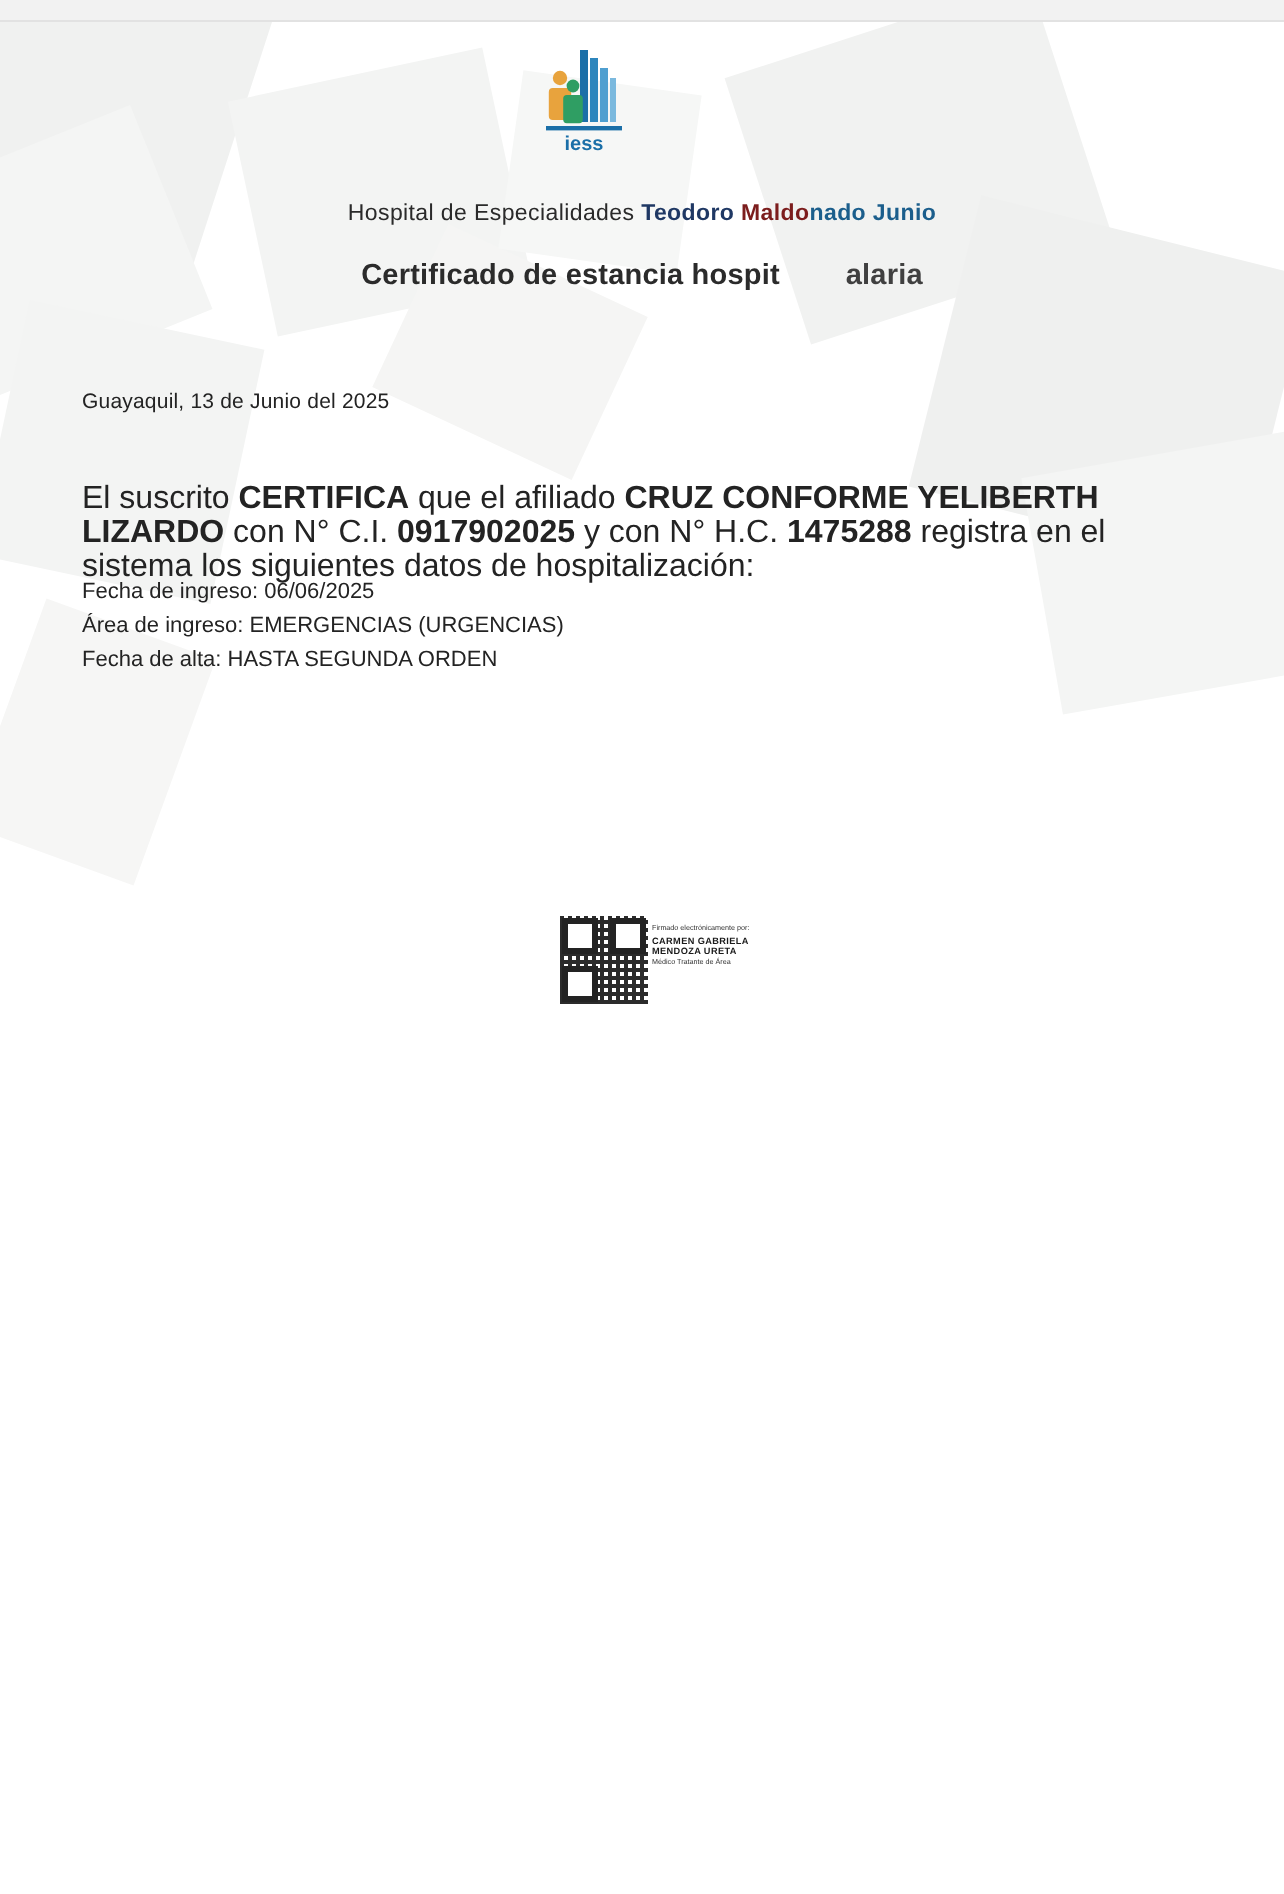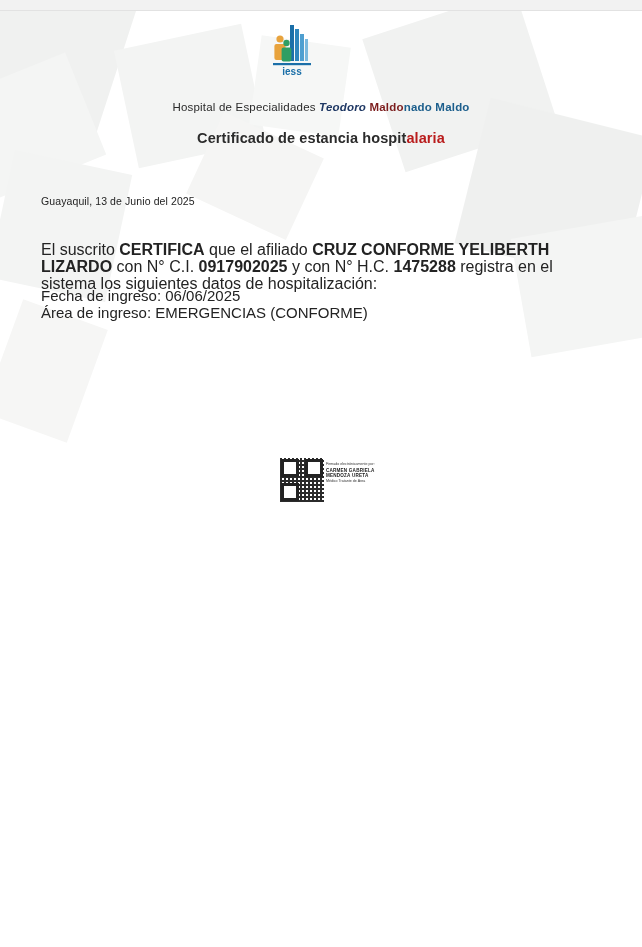--- a/index.html
+++ b/index.html
@@ -87,36 +87,36 @@
   .hospital-title {
     position: absolute;
     top: 90px;
     left: 0;
     width: 642px;
     text-align: center;
     font-size: 11.5px;
     letter-spacing: 0.2px;
     color: #2a2a2a;
   }
-  .hospital-title .c1 { color: #1f3864; font-weight: bold; font-style: italic; }
+  .hospital-title .c1 { color: #1f3864; font-weight: bold; }
   .hospital-title .c2 { color: #7c1d1d; font-weight: bold; }
   .hospital-title .c3 { color: #1b5e8c; font-weight: bold; }
 
   .cert-title {
     position: absolute;
     top: 119px;
     left: 0;
     width: 642px;
     text-align: center;
     font-size: 14.5px;
     font-weight: bold;
     color: #2b2b2b;
     letter-spacing: 0.1px;
   }
-  .cert-title .accent { color: #b91c1c; }
+  .cert-title .accent { color: #404040; padding-left: 33px; }
 
   
   .city-date {
     position: absolute;
     top: 184px;
     left: 41px;
     font-size: 10.5px;
     color: #232323;
     letter-spacing: 0.1px;
   }
@@ -131,21 +131,21 @@
     color: #232323;
     text-align: left;
   }
   .paragraph b { font-weight: bold; }
 
   .fields {
     position: absolute;
     top: 277px;
     left: 41px;
     width: 520px;
-    font-size: 15px;
+    font-size: 11px;
     line-height: 16.8px;
     color: #232323;
   }
   .fields .row { white-space: nowrap; }
 
   
   .sig-block {
     position: absolute;
     top: 447px;
     left: 280px;
@@ -231,41 +231,45 @@
             <circle cx="16.5" cy="20" r="3.2" fill="#2f9e63"></circle>
             <path d="M13.4 24.5 h6.2 a1.8 1.8 0 0 1 1.8 1.8 v10.5 a1.8 1.8 0 0 1 -1.8 1.8 h-6.2 a1.8 1.8 0 0 1 -1.8 -1.8 v-10.5 a1.8 1.8 0 0 1 1.8 -1.8 z" fill="#2f9e63"></path>
 
             <rect x="3" y="40" width="38" height="2.2" fill="#1b6fa8"></rect>
             <text x="22" y="52" font-family="Liberation Sans, sans-serif" font-size="10" font-weight="bold" fill="#1b6fa8" text-anchor="middle">iess</text>
           </svg>
         </span>
       </div>
 
       <div class="hospital-title">
-        <span>Hospital de Especialidades </span><span class="c1">Teodoro </span><span class="c2">Maldo</span><span class="c3">nado Maldo</span>
+        <span>Hospital de Especialidades </span><span class="c1">Teodoro </span><span class="c2">Maldo</span><span class="c3">nado Junio</span>
       </div>
 
       <div class="cert-title">
         <span>Certificado de estancia hospit</span><span class="accent">alaria</span>
       </div>
 
       <div class="city-date">Guayaquil, 13 de Junio del 2025</div>
 
       <div class="paragraph">
         <span>El suscrito </span><b>CERTIFICA</b><span> que el afiliado </span><b>CRUZ CONFORME YELIBERTH LIZARDO</b><span> con N° C.I. </span><b>0917902025</b><span> y con N° H.C. </span><b>1475288</b><span> registra en el sistema los siguientes datos de hospitalización:</span>
       </div>
 
       <div class="fields">
         <div class="row">
           <span>Fecha de ingreso:</span>
           <span>06/06/2025</span>
         </div>
         <div class="row">
           <span>Área de ingreso:</span>
-          <span>EMERGENCIAS (CONFORME)</span>
+          <span>EMERGENCIAS (URGENCIAS)</span>
+        </div>
+        <div class="row">
+          <span>Fecha de alta:</span>
+          <span>HASTA SEGUNDA ORDEN</span>
         </div>
       </div>
 
       <div class="sig-block">
         <div class="qr">
           <span class="qr-corner3"></span>
         </div>
         <div class="sig-text">
           <div class="l1">Firmado electrónicamente por:</div>
           <div class="l2">CARMEN GABRIELA</div>

